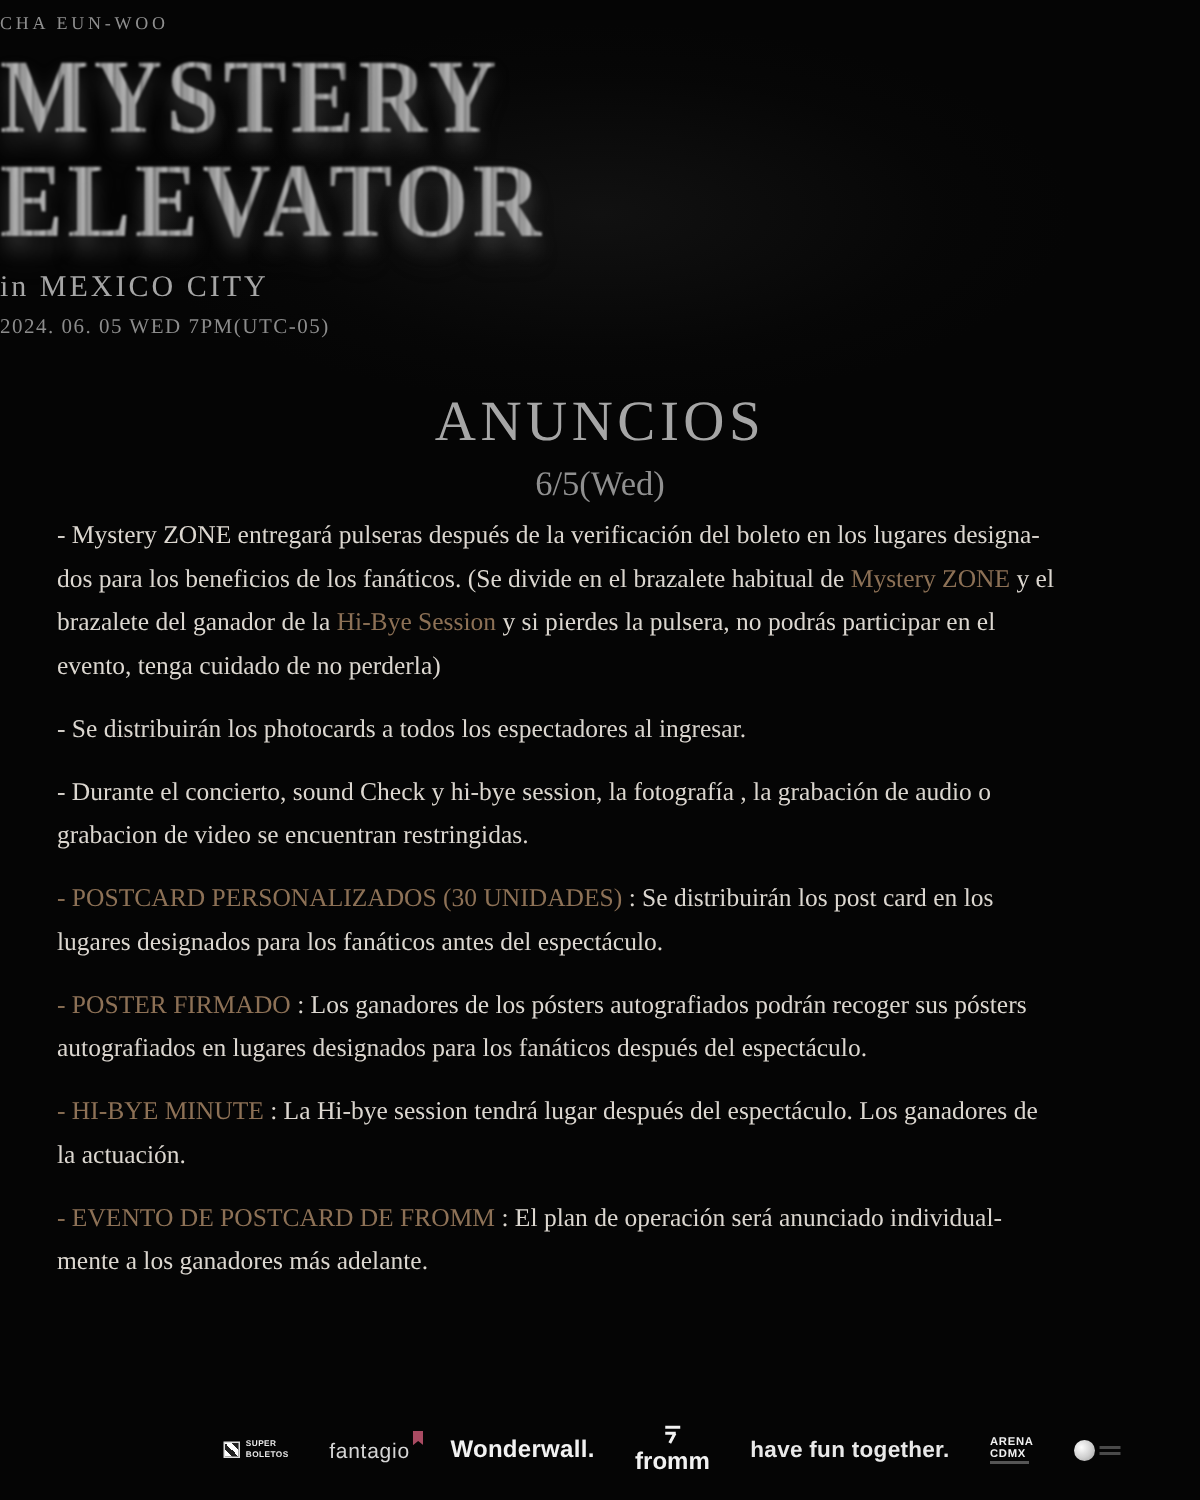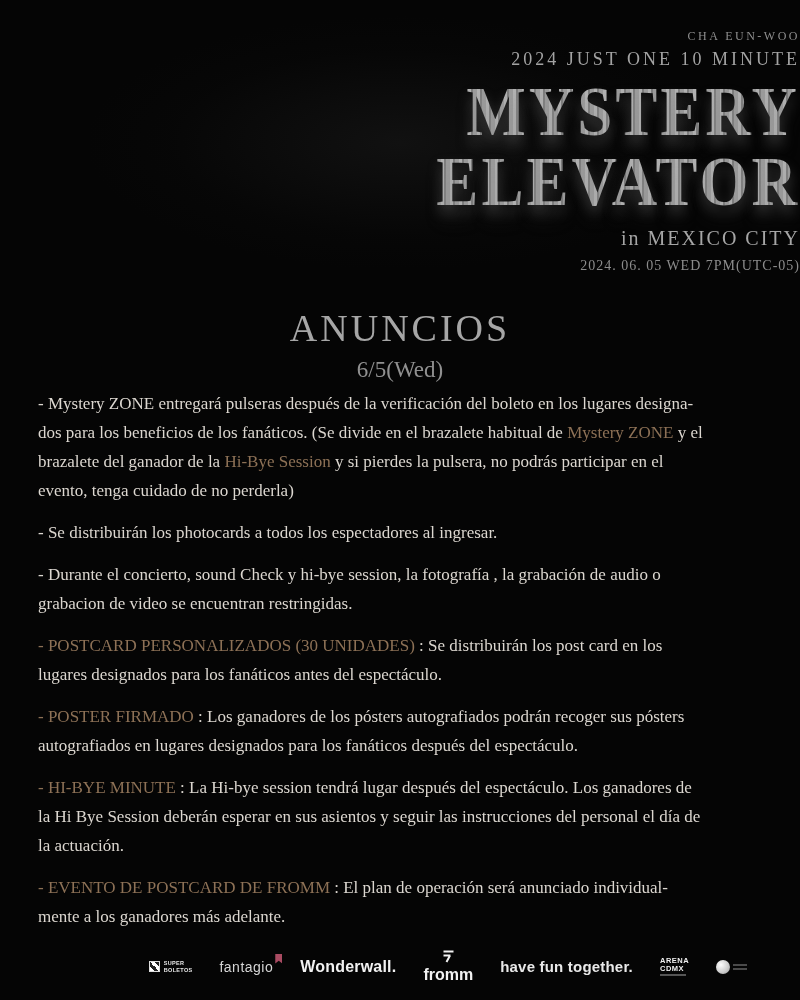--- a/index.html
+++ b/index.html
@@ -7,21 +7,21 @@
     position:relative;width:800px;height:1000px;margin:0 auto;
     background:#050505;overflow:hidden;
     font-family:"Liberation Serif","DejaVu Serif",serif;
     color:#dcd7d0;
   }
   .smoke{
     position:absolute;top:0;left:0;width:800px;height:340px;
     background:radial-gradient(ellipse 420px 170px at 50% 42%, rgba(80,80,80,.16), rgba(30,30,30,.06) 55%, transparent 75%);
     pointer-events:none;
   }
-  .header{position:relative;text-align:right;padding-top:29px;}
+  .header{position:relative;text-align:left;padding-top:8px;}
   .artist{font-size:12px;letter-spacing:2.5px;color:#8f8f8f;font-variant:small-caps;text-transform:uppercase;}
   .tour{font-size:18px;letter-spacing:3px;color:#a3a3a3;margin-top:5px;}
   .main-title{
     margin-top:8px;line-height:.98;font-weight:bold;font-size:63px;letter-spacing:3px;
     transform:scaleY(1.12);transform-origin:top center;
     color:#9f9f9f;
     background:repeating-linear-gradient(90deg,#b3b3b3 0 3px,#7d7d7d 3px 5px,#9c9c9c 5px 9px);
     -webkit-background-clip:text;background-clip:text;
     -webkit-text-fill-color:transparent;
     filter:blur(.55px);
@@ -63,21 +63,20 @@
   .circle-lines i{display:block;width:14px;height:2px;background:#4a4a4a;}
 </style>
 </head>
 <body>
 
 <div class="canvas">
   <div class="smoke"></div>
 
   <div class="header">
     <div class="artist">CHA EUN-WOO</div>
-    <div class="tour">2024 JUST ONE 10 MINUTE</div>
     <div class="main-title">
       <span>MYSTERY</span>
       <span>ELEVATOR</span>
     </div>
     <div class="location">in MEXICO CITY</div>
     <div class="datetime">2024. 06. 05 WED 7PM(UTC-05)</div>
   </div>
 
   <div class="ann-heading">ANUNCIOS</div>
   <div class="ann-date">6/5(Wed)</div>
@@ -99,21 +98,20 @@
       <p class="para">
         <span class="line"><span class="accent">- POSTCARD PERSONALIZADOS (30 UNIDADES)</span><span> : Se distribuirán los post card en los</span></span>
         <span class="line"><span>lugares designados para los fanáticos antes del espectáculo.</span></span>
       </p>
       <p class="para">
         <span class="line"><span class="accent">- POSTER FIRMADO</span><span> : Los ganadores de los pósters autografiados podrán recoger sus pósters</span></span>
         <span class="line"><span>autografiados en lugares designados para los fanáticos después del espectáculo.</span></span>
       </p>
       <p class="para">
         <span class="line"><span class="accent">- HI-BYE MINUTE</span><span> : La Hi-bye session tendrá lugar después del espectáculo. Los ganadores de</span></span>
-        <span class="line"><span>la Hi Bye Session deberán esperar en sus asientos y seguir las instrucciones del personal el día de</span></span>
         <span class="line"><span>la actuación.</span></span>
       </p>
       <p class="para">
         <span class="line"><span class="accent">- EVENTO DE POSTCARD DE FROMM</span><span> : El plan de operación será anunciado individual-</span></span>
         <span class="line"><span>mente a los ganadores más adelante.</span></span>
       </p>
     </div>
 
   <div class="footer">
     <div class="logo">

